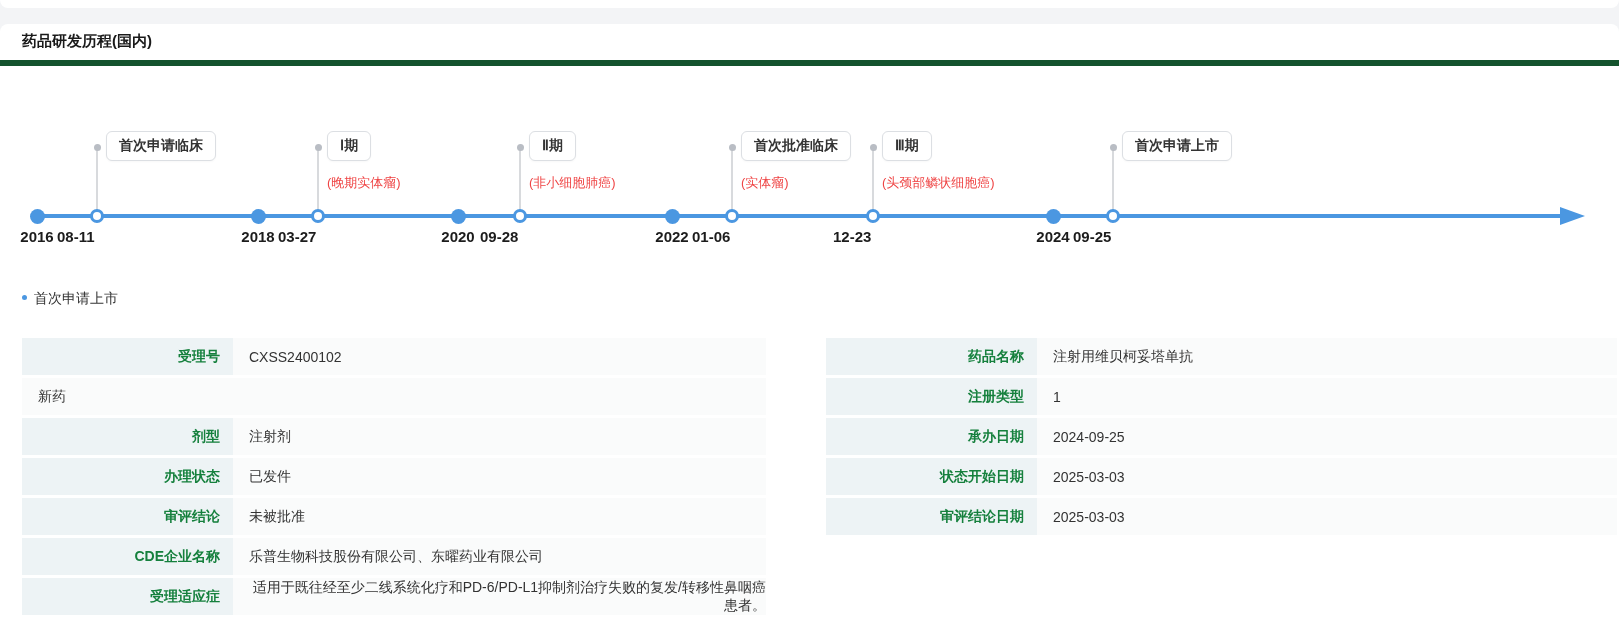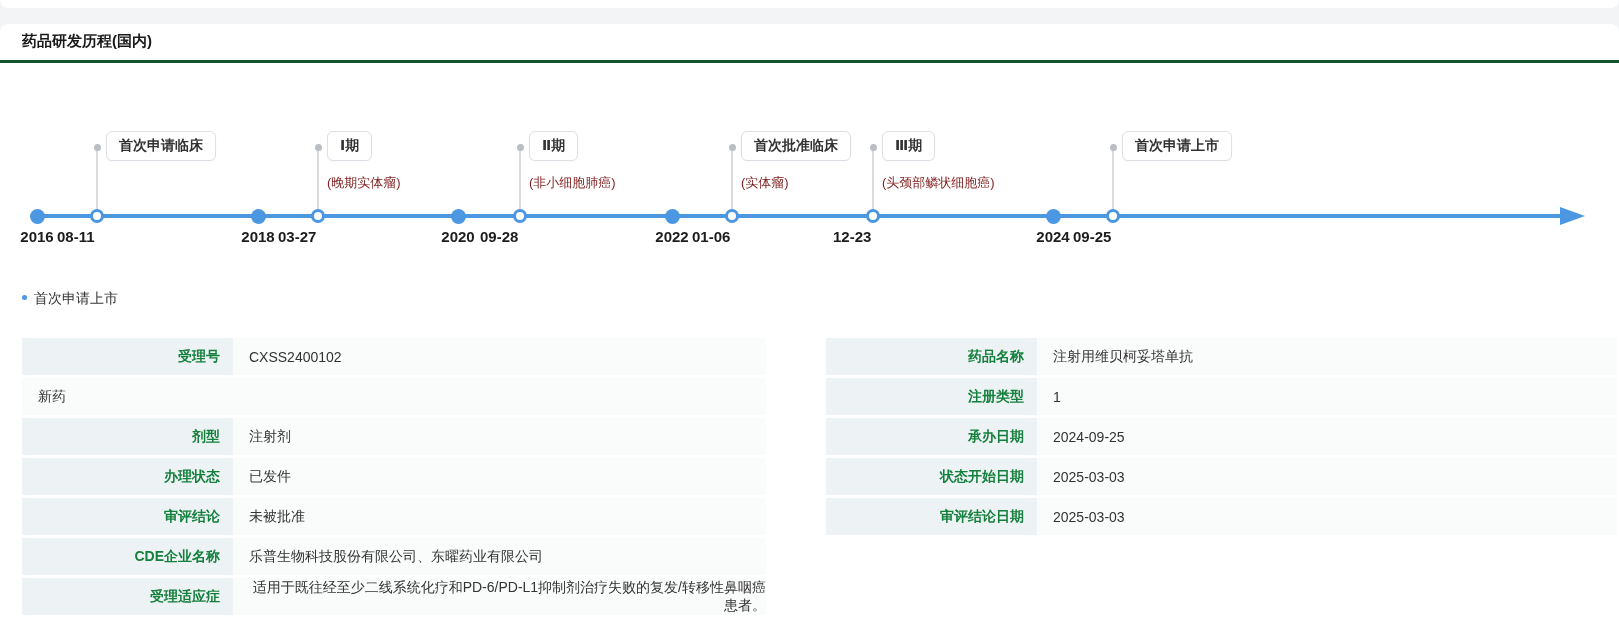--- a/index.html
+++ b/index.html
@@ -9,21 +9,21 @@
     font-family:"Liberation Sans","DejaVu Sans",sans-serif;
     color:#333;
   }
   .top-strip{height:8px;background:#ffffff;border-radius:0 0 8px 8px;}
   .card{
     position:relative;margin-top:16px;background:#ffffff;
     border-radius:8px 8px 0 0;height:616px;width:100%;
   }
   .card-header{
     height:36px;line-height:34px;padding:0 22px;
-    border-bottom:3px solid #14532d;
+    border-bottom:6px solid #14532d;
     font-size:15px;font-weight:700;color:#1a1a1a;
   }
   
   .tl-line{
     position:absolute;left:37px;top:190px;width:1526px;height:4px;
     background:#4b97e1;border-radius:2px;
   }
   .tl-arrow{
     position:absolute;left:1560px;top:183px;width:0;height:0;
     border-top:9px solid transparent;border-bottom:9px solid transparent;
@@ -48,24 +48,25 @@
   }
   .tl-event .node{
     position:absolute;left:-7px;top:185px;width:8px;height:8px;
     border:3px solid #4b97e1;border-radius:50%;background:#ffffff;
   }
   .tl-event .evt-box{
     position:absolute;left:9px;top:107px;white-space:nowrap;
     padding:5px 12px;border:1px solid #dcdfe3;border-radius:6px;
     background:#fff;font-size:14px;font-weight:600;color:#333;
     box-shadow:0 1px 2px rgba(0,0,0,0.03);
+    font-family:Liberation Mono, monospace;
   }
   .tl-event .evt-sub{
     position:absolute;left:9px;top:150px;white-space:nowrap;
-    font-size:13px;color:#7f1d1d;
+    font-size:13px;color:#ef4444;
   }
   .tl-event .date{
     position:absolute;left:-40px;top:204px;width:80px;
     font-size:15px;font-weight:700;color:#1c1c1c;
   }
   
   .section-head{position:absolute;left:22px;top:266px;font-size:14px;color:#333;}
   .section-head .bullet{
     display:inline-block;width:5px;height:5px;border-radius:50%;
     background:#4b97e1;vertical-align:3px;margin-right:7px;

